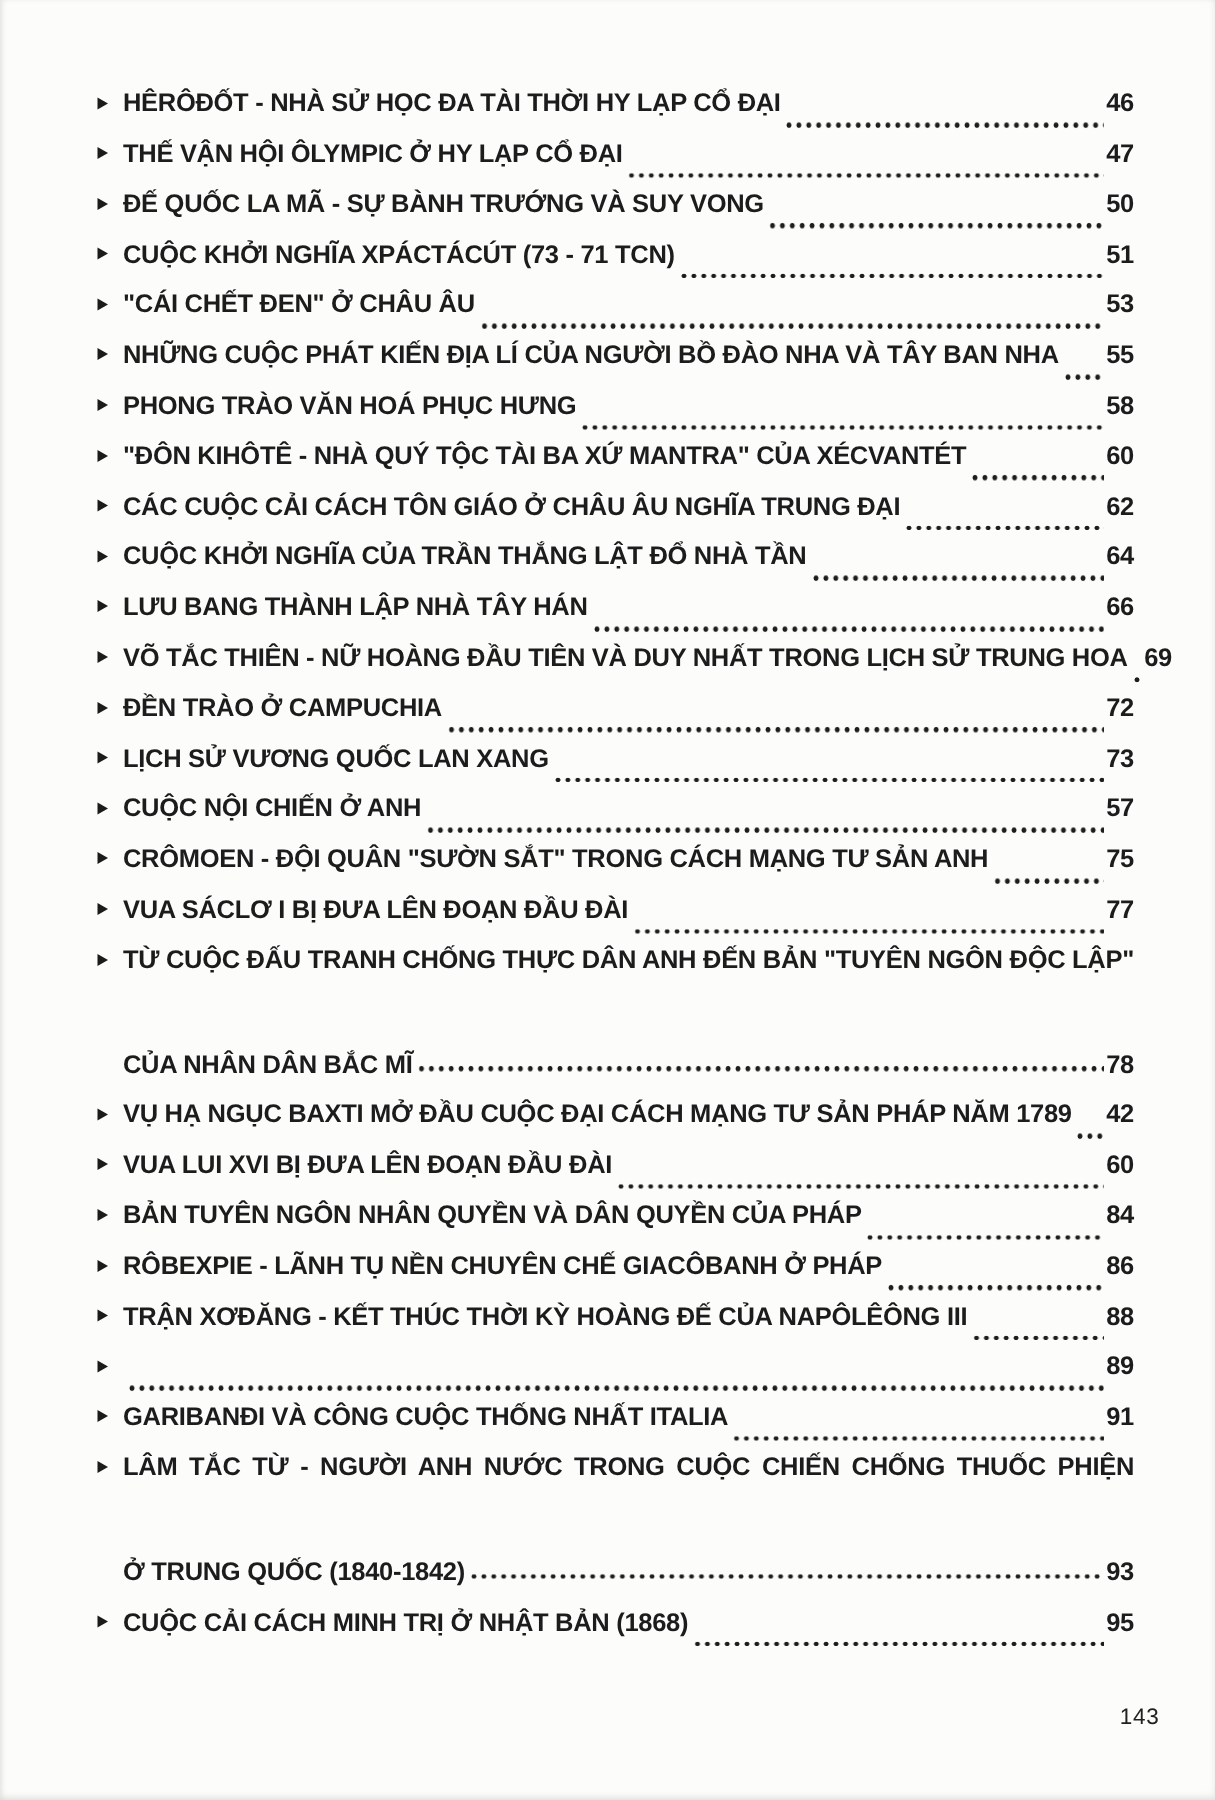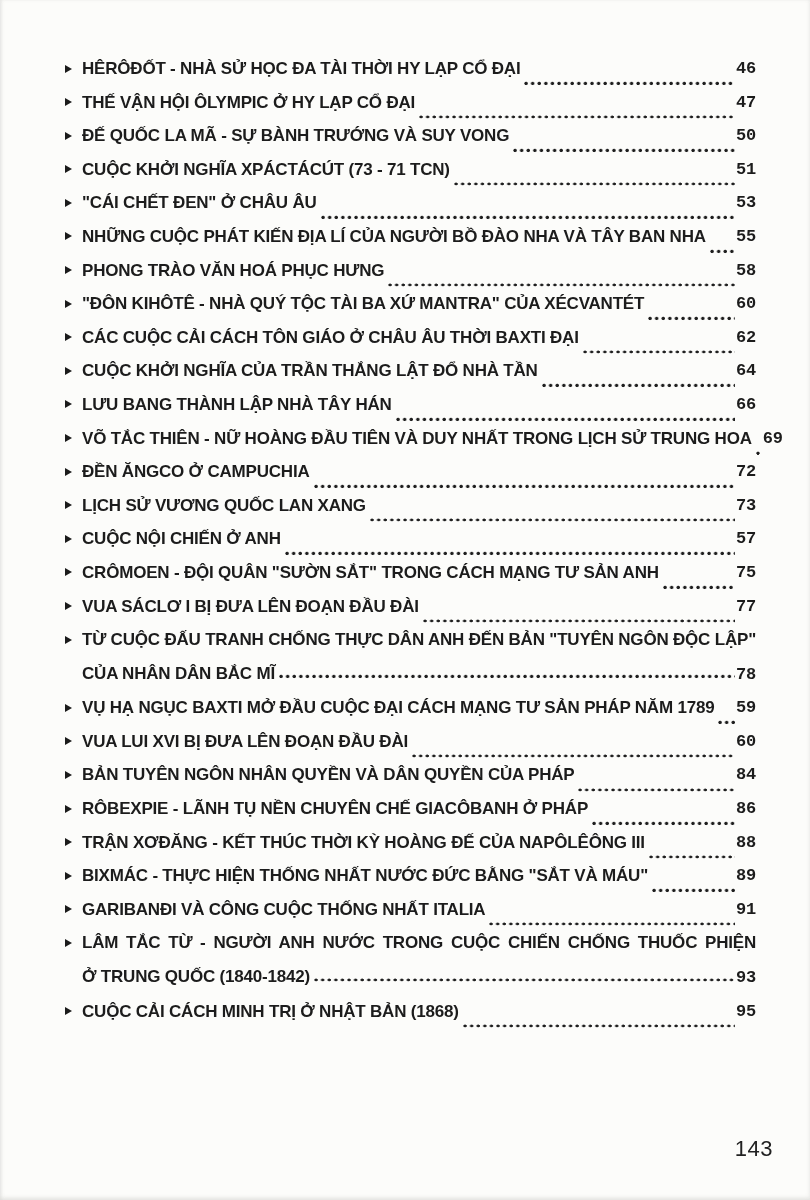--- a/index.html
+++ b/index.html
@@ -53,32 +53,32 @@
   .title { white-space: nowrap; flex: 0 0 auto; }
   .leader {
     flex: 1 1 0;
     min-width: 6px;
     height: 4.5px;
     margin: 0 1px 0 4px;
     background-image: radial-gradient(circle at 2px 2.2px, #1d1d1d 1.35px, rgba(0,0,0,0) 1.9px);
     background-size: 6.6px 4.5px;
     background-repeat: repeat-x;
   }
-  .pagenum { flex: 0 0 auto; white-space: nowrap; font-family: Liberation Mono, monospace; }
+  .pagenum { flex: 0 0 auto; white-space: nowrap; }
   .line1 {
     display: block;
     text-align: justify;
     text-align-last: justify;
   }
-  .line2row { display: flex; align-items: baseline; }
+  .line2row { display: flex; align-items: baseline; margin-top: 36px; }
   .footer-num {
     position: absolute;
     right: 37px;
     top: 1136px;
-    font-size: 22px;
+    font-size: 15px;
     font-weight: normal;
     letter-spacing: 0.5px;
     color: #212121;
   }
 </style>
 </head>
 <body>
 
 <div class="page">
   <div class="toc">
@@ -126,21 +126,21 @@
         <span class="pagenum">58</span>
       </div>
     <div class="row">
         <span class="bullet"></span>
         <span class="title">"ĐÔN KIHÔTÊ - NHÀ QUÝ TỘC TÀI BA XỨ MANTRA" CỦA XÉCVANTÉT</span>
         <span class="leader"></span>
         <span class="pagenum">60</span>
       </div>
     <div class="row">
         <span class="bullet"></span>
-        <span class="title">CÁC CUỘC CẢI CÁCH TÔN GIÁO Ở CHÂU ÂU THỜI BAXTI ĐẠI</span>
+        <span class="title">CÁC CUỘC CẢI CÁCH TÔN GIÁO Ở CHÂU ÂU NGHĨA TRUNG ĐẠI</span>
         <span class="leader"></span>
         <span class="pagenum">62</span>
       </div>
     <div class="row">
         <span class="bullet"></span>
         <span class="title">CUỘC KHỞI NGHĨA CỦA TRẦN THẮNG LẬT ĐỔ NHÀ TẦN</span>
         <span class="leader"></span>
         <span class="pagenum">64</span>
       </div>
     <div class="row">
@@ -150,21 +150,21 @@
         <span class="pagenum">66</span>
       </div>
     <div class="row">
         <span class="bullet"></span>
         <span class="title">VÕ TẮC THIÊN - NỮ HOÀNG ĐẦU TIÊN VÀ DUY NHẤT TRONG LỊCH SỬ TRUNG HOA</span>
         <span class="leader"></span>
         <span class="pagenum">69</span>
       </div>
     <div class="row">
         <span class="bullet"></span>
-        <span class="title">ĐỀN ĂNGCO Ở CAMPUCHIA</span>
+        <span class="title">ĐỀN TRÀO Ở CAMPUCHIA</span>
         <span class="leader"></span>
         <span class="pagenum">72</span>
       </div>
     <div class="row">
         <span class="bullet"></span>
         <span class="title">LỊCH SỬ VƯƠNG QUỐC LAN XANG</span>
         <span class="leader"></span>
         <span class="pagenum">73</span>
       </div>
     <div class="row">
@@ -193,21 +193,21 @@
         <span class="title">CỦA NHÂN DÂN BẮC MĨ</span>
         <span class="leader"></span>
         <span class="pagenum">78</span>
       </div>
     </div>
 
     <div class="row">
         <span class="bullet"></span>
         <span class="title">VỤ HẠ NGỤC BAXTI MỞ ĐẦU CUỘC ĐẠI CÁCH MẠNG TƯ SẢN PHÁP NĂM 1789</span>
         <span class="leader"></span>
-        <span class="pagenum">59</span>
+        <span class="pagenum">42</span>
       </div>
     <div class="row">
         <span class="bullet"></span>
         <span class="title">VUA LUI XVI BỊ ĐƯA LÊN ĐOẠN ĐẦU ĐÀI</span>
         <span class="leader"></span>
         <span class="pagenum">60</span>
       </div>
     <div class="row">
         <span class="bullet"></span>
         <span class="title">BẢN TUYÊN NGÔN NHÂN QUYỀN VÀ DÂN QUYỀN CỦA PHÁP</span>
@@ -221,21 +221,20 @@
         <span class="pagenum">86</span>
       </div>
     <div class="row">
         <span class="bullet"></span>
         <span class="title">TRẬN XƠĐĂNG - KẾT THÚC THỜI KỲ HOÀNG ĐẾ CỦA NAPÔLÊÔNG III</span>
         <span class="leader"></span>
         <span class="pagenum">88</span>
       </div>
     <div class="row">
         <span class="bullet"></span>
-        <span class="title">BIXMÁC - THỰC HIỆN THỐNG NHẤT NƯỚC ĐỨC BẰNG "SẮT VÀ MÁU"</span>
         <span class="leader"></span>
         <span class="pagenum">89</span>
       </div>
     <div class="row">
         <span class="bullet"></span>
         <span class="title">GARIBANĐI VÀ CÔNG CUỘC THỐNG NHẤT ITALIA</span>
         <span class="leader"></span>
         <span class="pagenum">91</span>
       </div>
 

